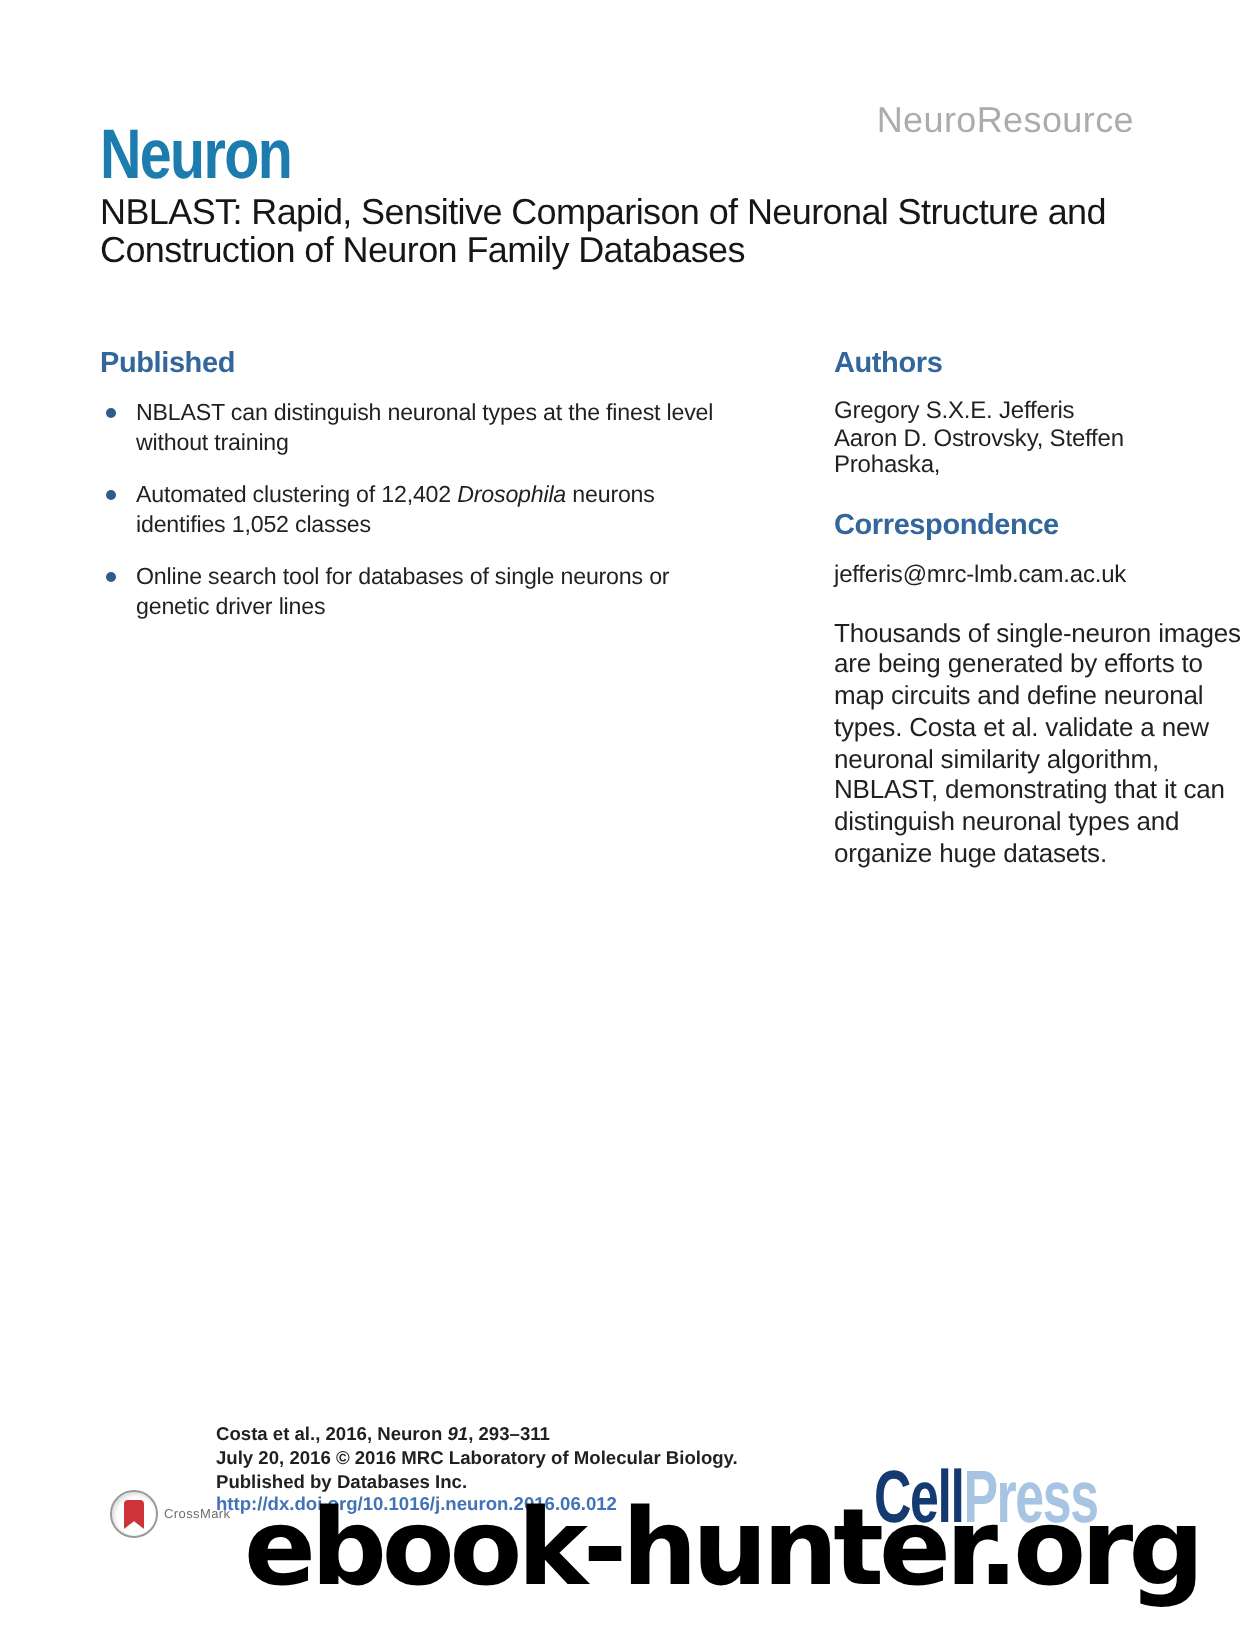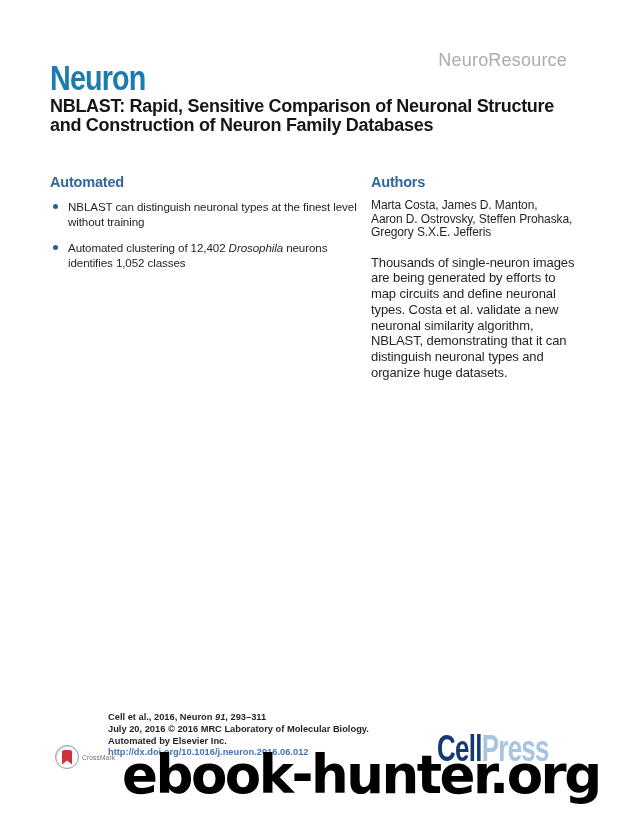--- a/index.html
+++ b/index.html
@@ -20,21 +20,21 @@
   }
   .journal-logo {
     position:absolute; left:50px; top:60px;
     font-size:35px; font-weight:700; letter-spacing:-1px;
     color:var(--brand-blue, #1C7CAE);
     transform:scaleX(0.82); transform-origin:left top;
     white-space:nowrap; line-height:1;
   }
   .page-title {
     position:absolute; left:50px; top:97px; width:515px;
-    font-size:18px; font-weight:700; line-height:19px;
+    font-size:18px; font-weight:400; line-height:19px;
     letter-spacing:-0.3px; color:#161616;
   }
   .columns {
     position:absolute; left:50px; top:174px; width:520px;
     display:flex;
   }
   .col-left  { width:318px; flex:none; }
   .col-right { width:210px; flex:none; margin-left:-1px; }
   .col-right { position:relative; left:1px; }
   .col-right { margin-left:2px; }
@@ -47,21 +47,21 @@
     position:relative; padding-left:18px;
     font-size:11.6px; line-height:15px; letter-spacing:-0.1px;
     margin-bottom:11px; color:var(--text, #231F20);
   }
   .bullet {
     position:absolute; left:3px; top:5px;
     width:5px; height:5px; border-radius:50%;
     background:var(--bullet-blue, #2F5D8A);
   }
   .hl-text em { font-style:italic;text-align:right; }
-  .section { margin-bottom:15px; }
+  .section { margin-bottom:15px;margin-left:46px; }
   .author-line {
     font-size:12px; line-height:13.5px; letter-spacing:-0.1px;
   }
   .plain-line {
     font-size:12px; line-height:14px; letter-spacing:-0.1px;
   }
   .inbrief-text {
     font-size:13px; line-height:15.8px; letter-spacing:-0.1px;
     width:208px;
   }
@@ -115,63 +115,70 @@
 
   <div class="article-type">NeuroResource</div>
 
   <div class="journal-logo">Neuron</div>
 
   <h1 class="page-title" style="margin:0;">NBLAST: Rapid, Sensitive Comparison of Neuronal Structure and Construction of Neuron Family Databases</h1>
 
   <div class="columns">
 
     <div class="col-left">
-      <h2 class="sec-heading">Automated</h2>
+      <h2 class="sec-heading">Published</h2>
 
 
       <div class="hl-item">
         <span class="bullet"></span>
         <span class="hl-text"><span>NBLAST can distinguish neuronal types at the finest level without training</span><em></em><span></span></span>
       </div>
 
       <div class="hl-item">
         <span class="bullet"></span>
         <span class="hl-text"><span>Automated clustering of 12,402 </span><em>Drosophila</em><span> neurons identifies 1,052 classes</span></span>
       </div>
 
+      <div class="hl-item">
+        <span class="bullet"></span>
+        <span class="hl-text"><span>Online search tool for databases of single neurons or genetic driver lines</span><em></em><span></span></span>
+      </div>
     </div>
 
     <div class="col-right">
 
       <div class="section">
         <h2 class="sec-heading">Authors</h2>
-        <div class="author-line">Marta Costa, James D. Manton,</div>
+        <div class="author-line">Gregory S.X.E. Jefferis</div>
         <div class="author-line">Aaron D. Ostrovsky, Steffen Prohaska,</div>
-        <div class="author-line">Gregory S.X.E. Jefferis</div>
       </div>
 
+      <div class="section">
+        <h2 class="sec-heading">Correspondence</h2>
+        <div class="plain-line">jefferis@mrc-lmb.cam.ac.uk</div>
+      </div>
 
       <div class="section">
         <div class="inbrief-text">Thousands of single-neuron images are being generated by efforts to map circuits and define neuronal types. Costa et al. validate a new neuronal similarity algorithm, NBLAST, demonstrating that it can distinguish neuronal types and organize huge datasets.</div>
       </div>
 
     </div>
   </div>
 
   <div class="crossmark">
     <span class="cm-circle">
       <span class="cm-bookmark"></span>
     </span>
     <span class="cm-label">CrossMark</span>
   </div>
 
   <div class="citation">
-    <div><span>Cell et al., 2016, Neuron </span><em>91</em><span>, 293–311</span></div>
+    <div><span>Costa et al., 2016, Neuron </span><em>91</em><span>, 293–311</span></div>
     <div>July 20, 2016 © 2016 MRC Laboratory of Molecular Biology.</div>
-    <div>Automated by Elsevier Inc.</div>
+    <div>Published by Databases Inc.</div>
     <div><a class="doi-link">http://dx.doi.org/10.1016/j.neuron.2016.06.012</a></div>
   </div>
 
   <div class="cellpress">
     <span class="cell-word">Cell</span><span class="press-word">Press</span>
   </div>
 
   <div class="watermark">ebook-hunter.org</div>
 
 </div>

